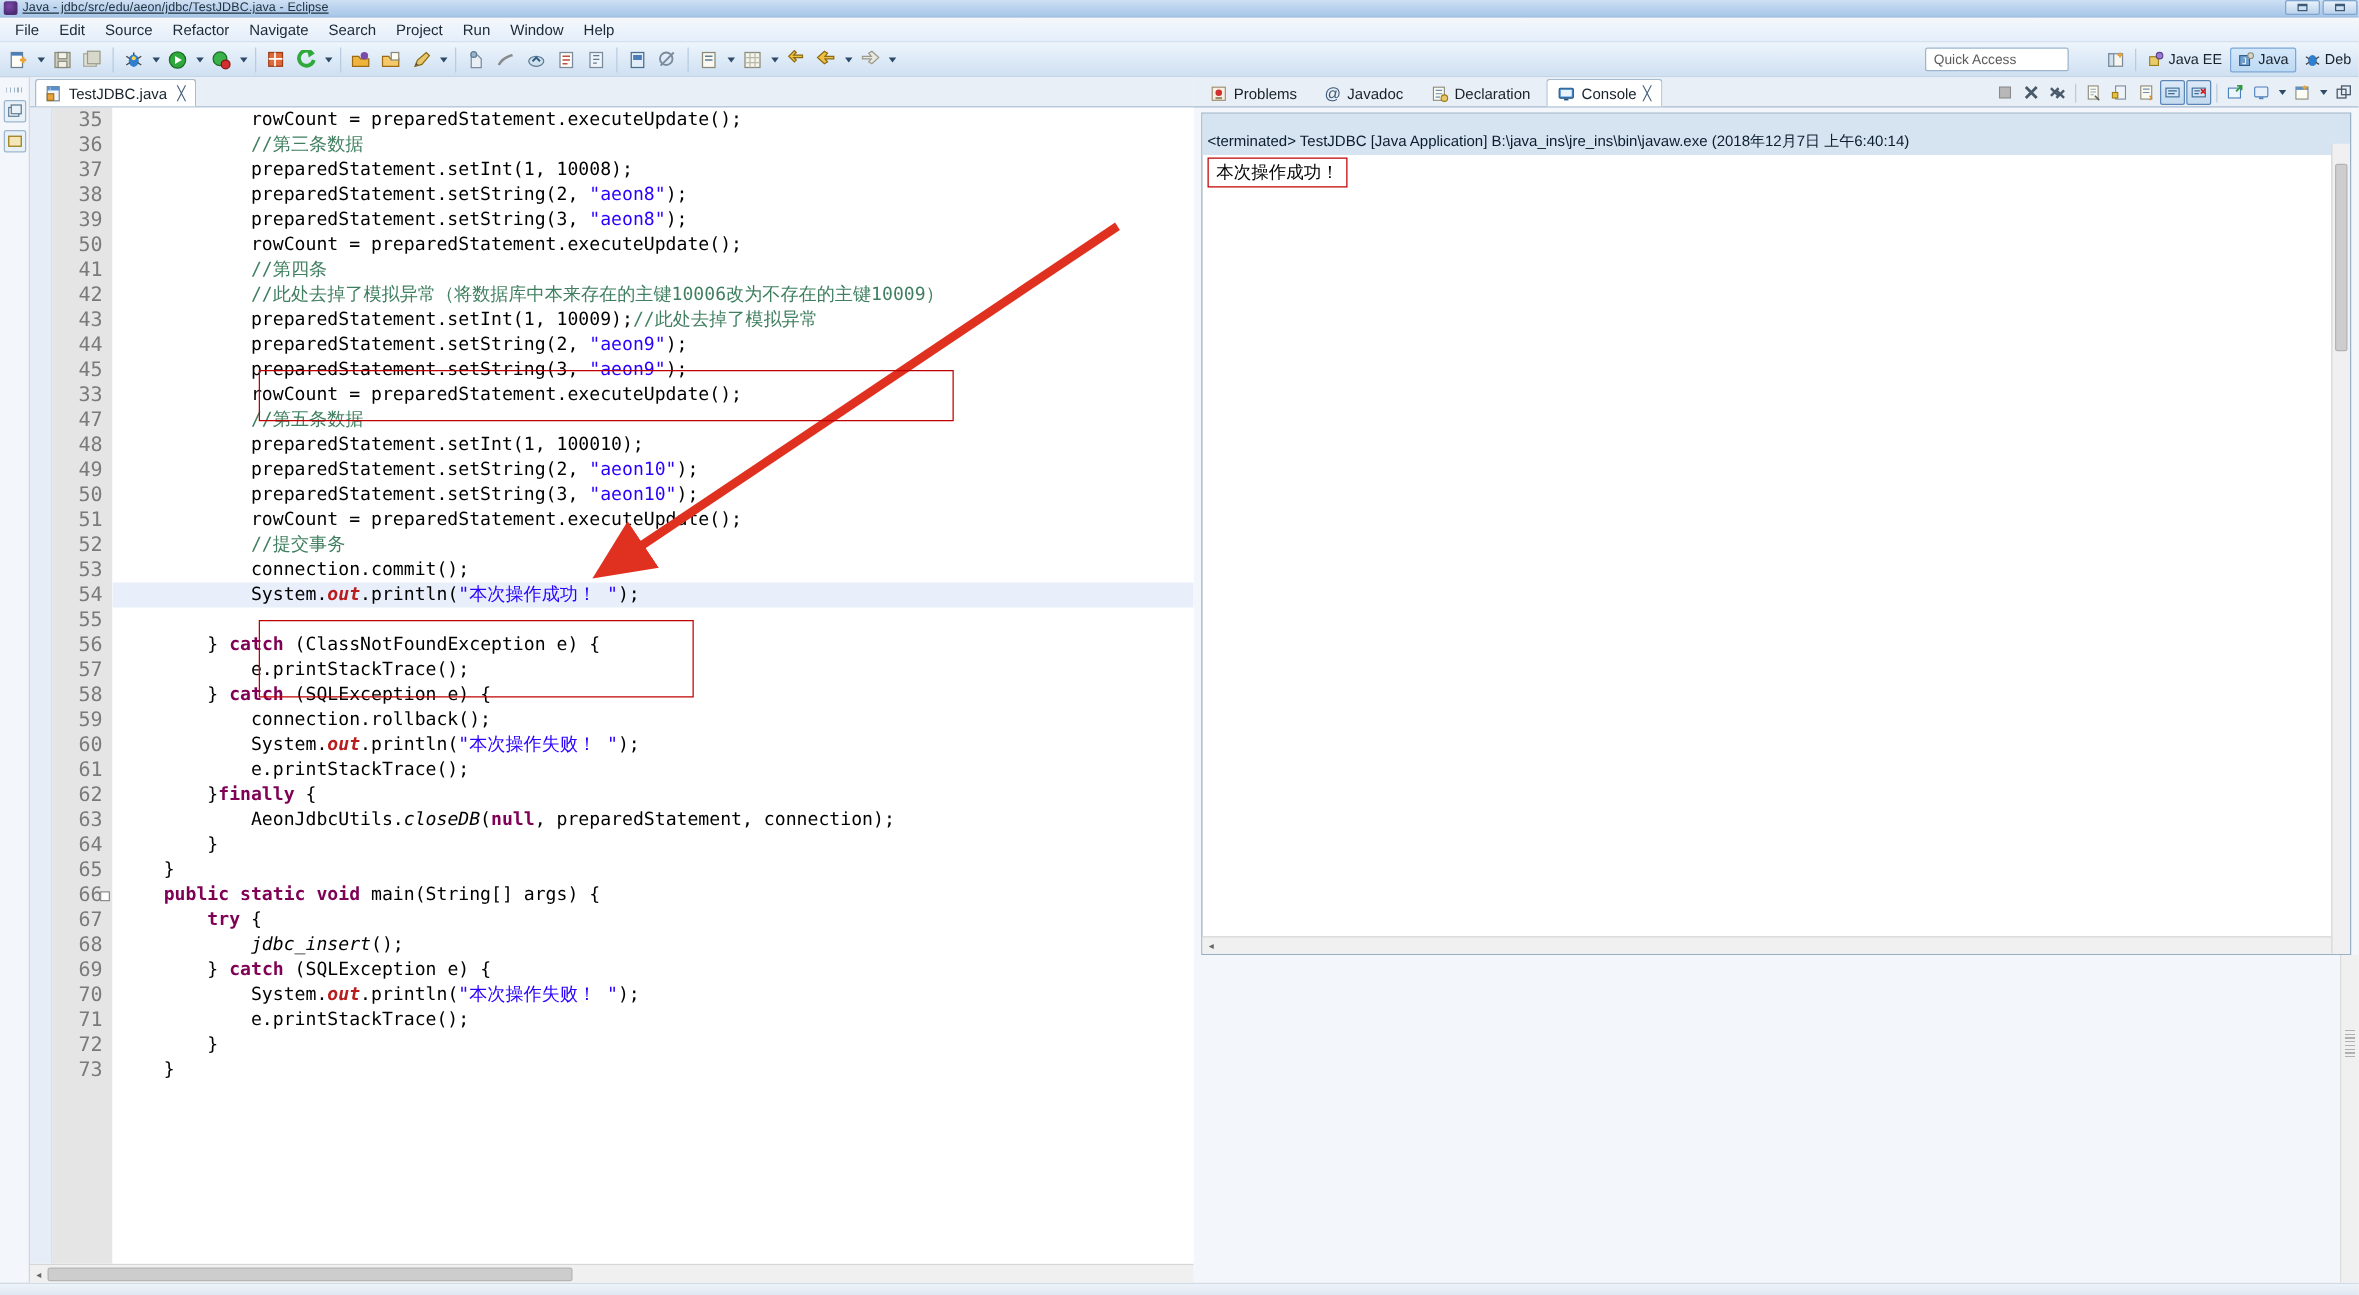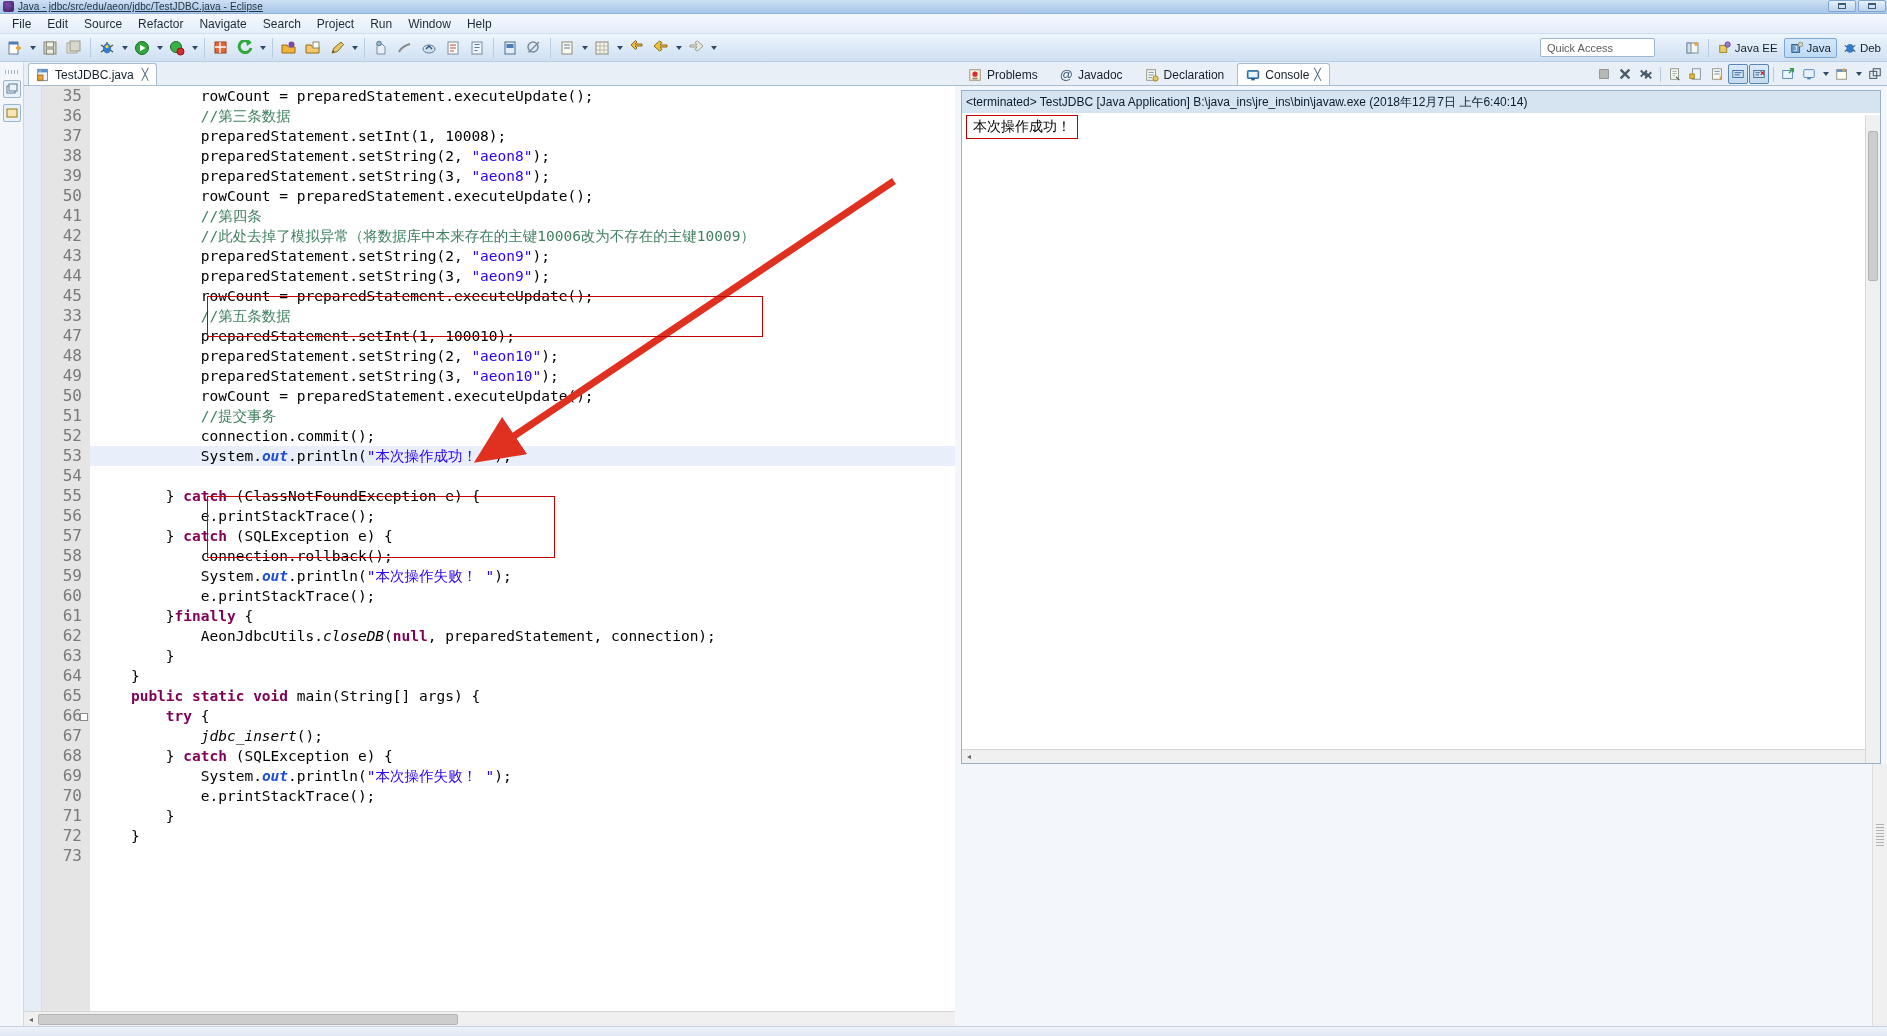--- a/index.html
+++ b/index.html
@@ -146,21 +146,21 @@
   }
   .codecol {
     flex:1; position:relative; background:#fff; overflow:hidden;
     font-family:"DejaVu Sans Mono", monospace; font-size:14.5px;
   }
   .cline { height:20px; line-height:20px; white-space:pre; padding-left:6px; }
   .cline.hl { background:#e8effa; }
   .kw { color:#7f0055; font-weight:bold; }
   .cmt { color:#3f7f5f; }
   .str { color:#2a00ff; }
-  .stat { color:#1d4ed8; font-style:italic; font-weight:bold; }
+  .stat { color:#b91c1c; font-style:italic; font-weight:bold; }
   .mth { color:#000000; font-style:italic; }
   .plain { color:#000; }
 
   
   .redbox { position:absolute; border:1.5px solid #c00000; pointer-events:none; }
   .arrow-svg { position:absolute; left:0; top:0; pointer-events:none; }
 
   .editor-hscroll {
     height: 15px; background:#f0f0f0; border-top:1px solid #d6d6d6;
     display:flex; align-items:center;
@@ -192,21 +192,21 @@
     border:1px solid transparent;border-radius:2px;
   }
   .vt-btn.pressed { border-color:#5b85b5; background:linear-gradient(to bottom,#dceaf8,#c3daf0); }
   .vt-sep { width:1px;height:15px;background:#b8ccdf;margin:0 3px; }
 
   .console-body {
     flex:1; margin: 4px 6px 0 6px; background:#fff;
     border:1px solid #9ab0c6; display:flex; flex-direction:column; position:relative;
   }
   .console-head {
-    font-size:12px; color:#0b1d2e; padding:3px 4px 2px 4px;
+    font-size:12px; color:#0b1d2e; padding:14px 4px 2px 4px;
     background: #d6e3f0; white-space:nowrap; overflow:hidden;
   }
   .console-out {
     flex:1; padding: 2px 4px; font-size:14px; color:#000;
     font-family:"Liberation Sans", sans-serif; position:relative;
   }
   .console-line { display:inline-block; padding:2px 6px; }
   .console-hscroll {
     height:14px; background:#f0f0f0; border-top:1px solid #d6d6d6;
     display:flex; align-items:center; justify-content:space-between;
@@ -570,20 +570,21 @@
         </div>
       <div class="codecol" id="codecol">
           <div class="cline"><span class="plain">            rowCount = preparedStatement.executeUpdate();</span></div>
           <div class="cline"><span class="cmt">            //第三条数据</span></div>
           <div class="cline"><span class="plain">            preparedStatement.setInt(1, 10008);</span></div>
           <div class="cline"><span class="plain">            preparedStatement.setString(2, </span><span class="str">"aeon8"</span><span class="plain">);</span></div>
           <div class="cline"><span class="plain">            preparedStatement.setString(3, </span><span class="str">"aeon8"</span><span class="plain">);</span></div>
           <div class="cline"><span class="plain">            rowCount = preparedStatement.executeUpdate();</span></div>
           <div class="cline"><span class="cmt">            //第四条</span></div>
           <div class="cline"><span class="cmt">            //此处去掉了模拟异常（将数据库中本来存在的主键10006改为不存在的主键10009）</span></div>
+          <div class="cline"><span class="plain">            preparedStatement.setInt(1, 10009);</span><span class="cmt">//此处去掉了模拟异常</span></div>
           <div class="cline"><span class="plain">            preparedStatement.setString(2, </span><span class="str">"aeon9"</span><span class="plain">);</span></div>
           <div class="cline"><span class="plain">            preparedStatement.setString(3, </span><span class="str">"aeon9"</span><span class="plain">);</span></div>
           <div class="cline"><span class="plain">            rowCount = preparedStatement.executeUpdate();</span></div>
           <div class="cline"><span class="cmt">            //第五条数据</span></div>
           <div class="cline"><span class="plain">            preparedStatement.setInt(1, 100010);</span></div>
           <div class="cline"><span class="plain">            preparedStatement.setString(2, </span><span class="str">"aeon10"</span><span class="plain">);</span></div>
           <div class="cline"><span class="plain">            preparedStatement.setString(3, </span><span class="str">"aeon10"</span><span class="plain">);</span></div>
           <div class="cline"><span class="plain">            rowCount = preparedStatement.executeUpdate();</span></div>
           <div class="cline"><span class="cmt">            //提交事务</span></div>
           <div class="cline"><span class="plain">            connection.commit();</span></div>

